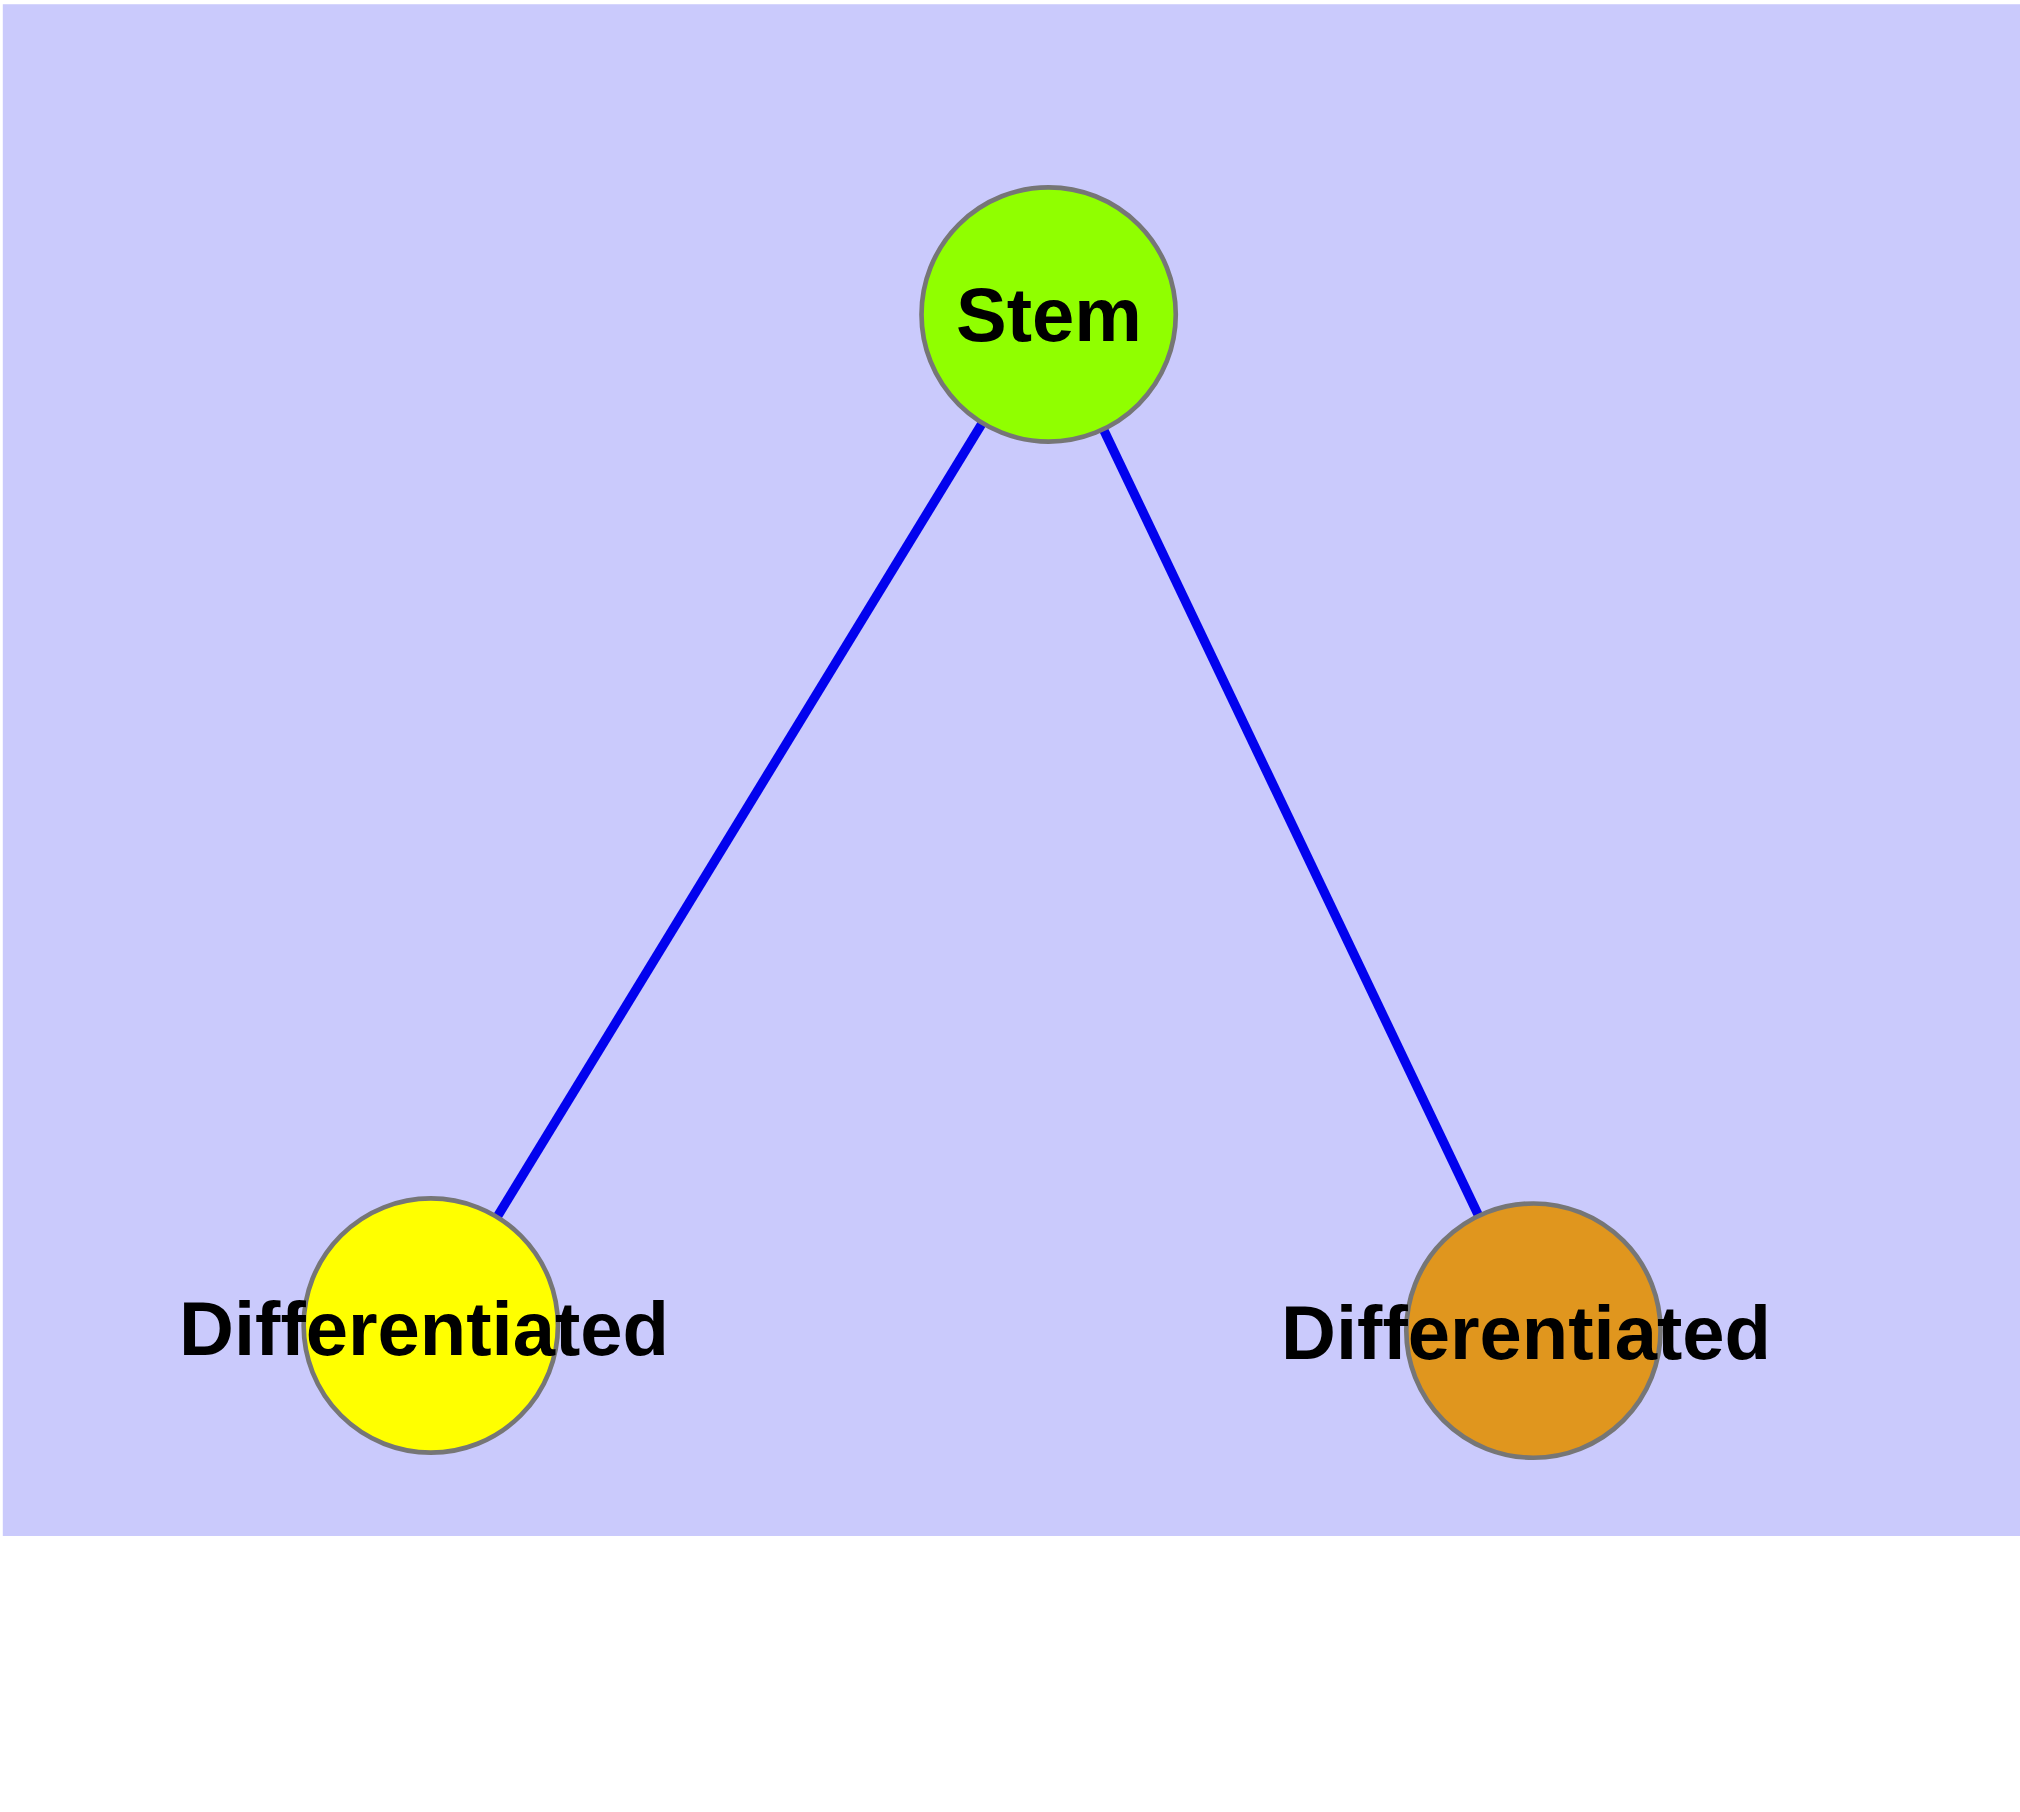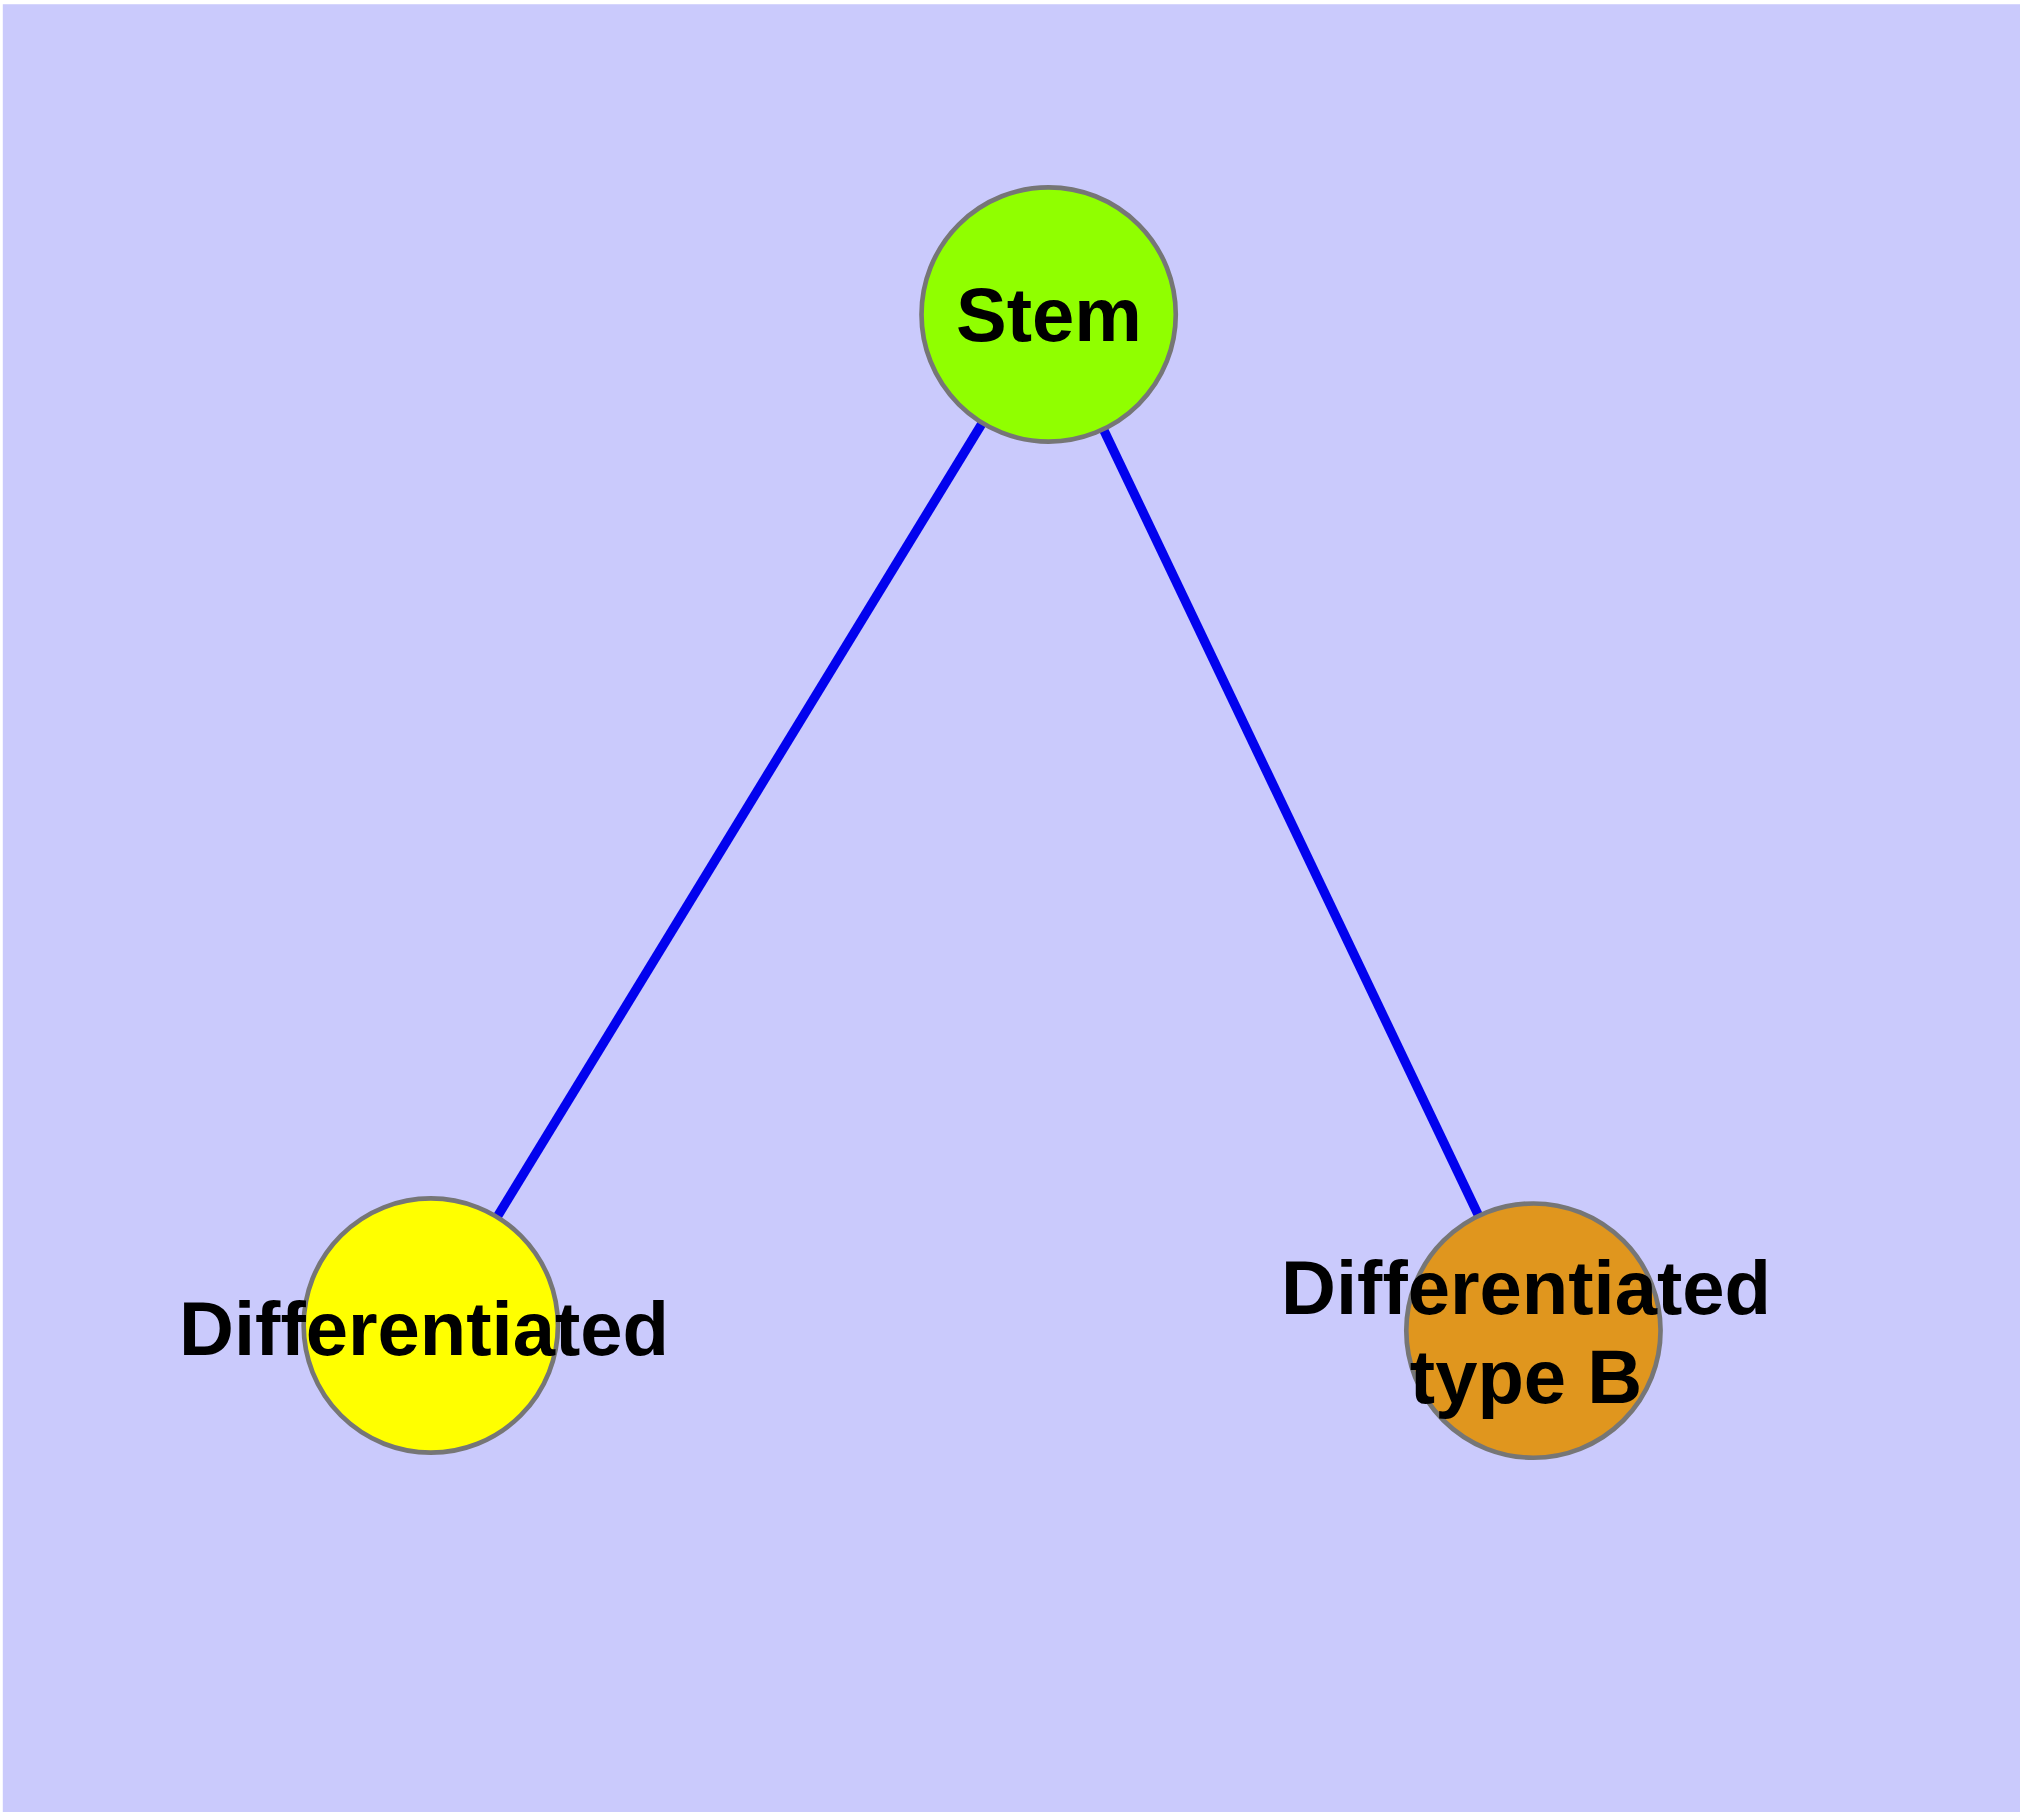--- a/index.html
+++ b/index.html
@@ -3,21 +3,21 @@
 <meta charset="utf-8">
 <style>
   html, body {
     margin: 0;
     padding: 0;
     background: #ffffff;
   }
   .stage {
     position: relative;
     width: 2021px;
-    height: 1812px;
+    height: 1536px;
     background: #ffffff;
     overflow: hidden;
     font-family: "Liberation Sans", sans-serif;
   }
   .stage svg {
     position: absolute;
     left: 0;
     top: 0;
     width: 2021px;
     height: 1812px;
@@ -64,17 +64,16 @@
   </svg>
 
   <div class="node-label" style="left:1049px; top:314px;">Stem</div>
 
   <div class="node-label" style="left:424px; top:1328px;">
     <span class="line">Differentiated</span>
   </div>
 
   <div class="node-label" style="left:1526px; top:1332px;">
     <span class="line">Differentiated</span>
-    <span class="line">type B</span>
   </div>
 
 </div>
 
 
 </body></html>

